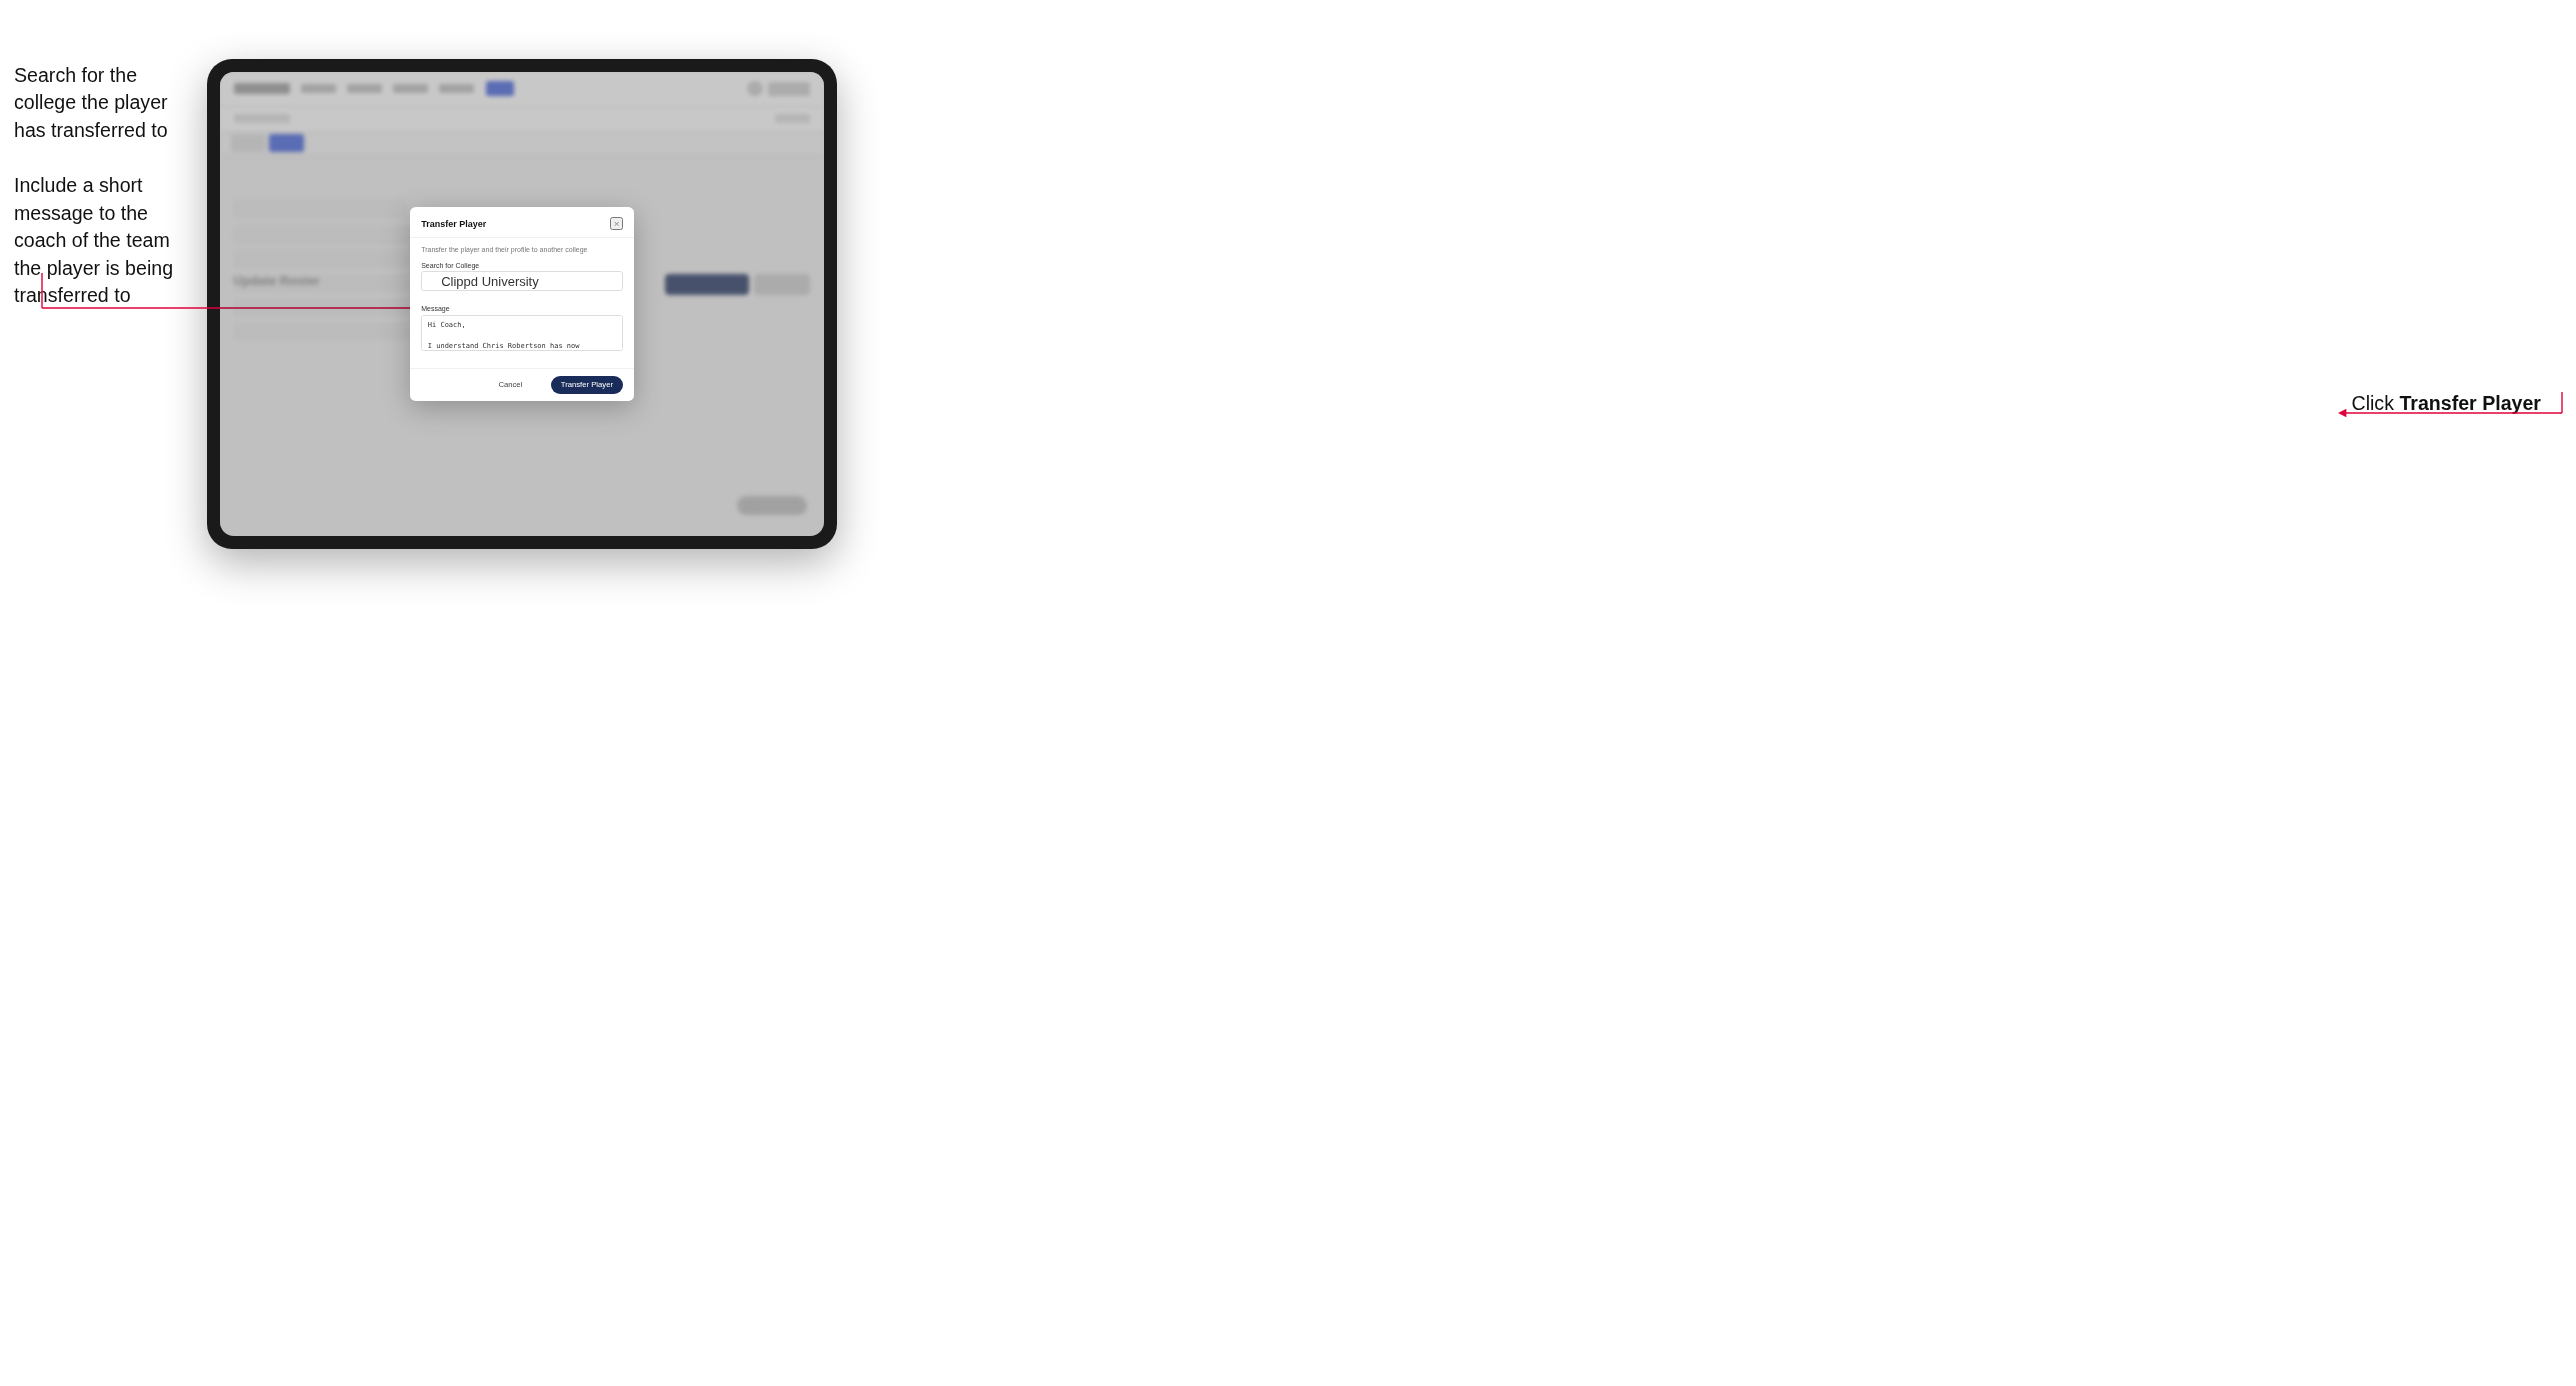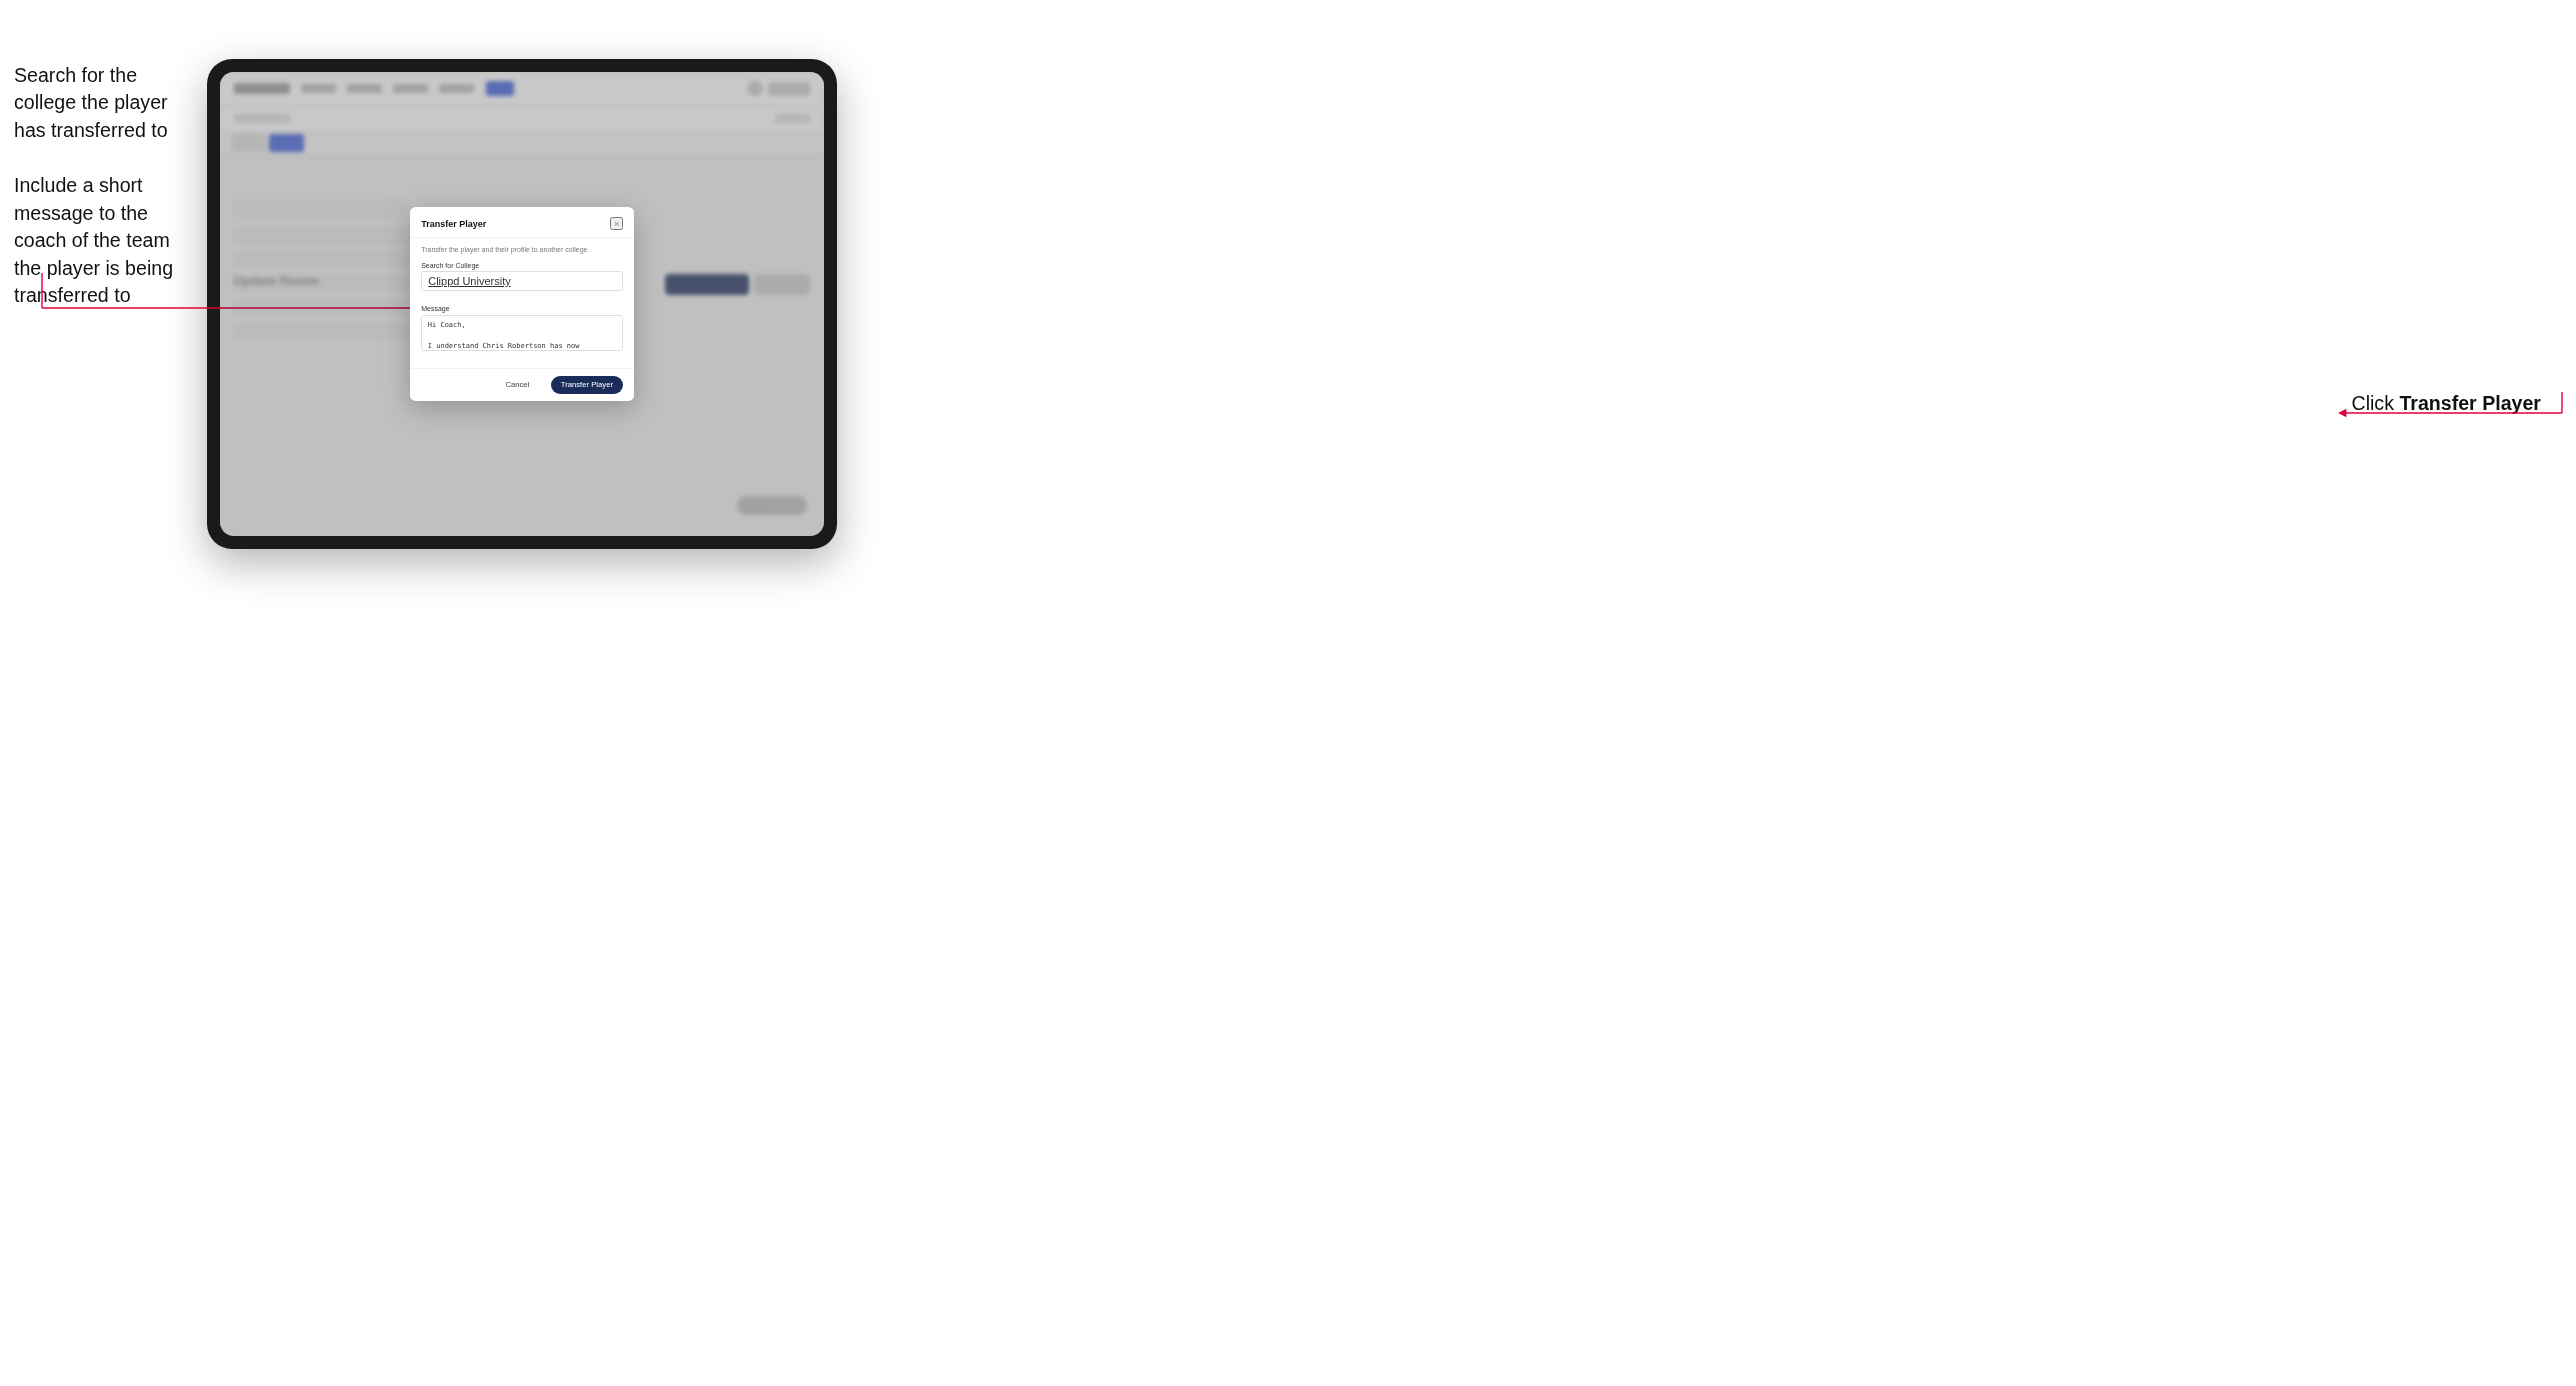--- a/index.html
+++ b/index.html
@@ -263,46 +263,45 @@
       font-weight: 500;
       color: #333;
       margin-bottom: 2.8px;
     }
 
     .form-input {
       width: 100%;
       height: 19.6px;
       border: 0.7px solid #ddd;
       border-radius: 2.8px;
-      padding: 0 6px;
-      font-size: 11px;
+      padding: 0 19px;
+      font-size: 13px;
       color: #333;
       margin-bottom: 7px;
       background: #fff;
-      text-decoration: underline;
     }
 
     .form-textarea {
       width: 100%;
       height: 36px;
       border: 0.7px solid #ddd;
       border-radius: 2.8px;
       padding: 4.2px 5.6px;
       font-size: 7px;
       color: #333;
       resize: none;
       background: #fff;
       line-height: 1.5;
     }
 
     .modal-footer {
       display: flex;
       align-items: center;
       justify-content: flex-end;
-      gap: 16px;
+      gap: 23px;
       padding: 7px 11.2px;
       border-top: 0.7px solid #f0f0f0;
     }
 
     .btn-cancel {
       background: none;
       border: none;
       font-size: 7.7px;
       color: #444;
       cursor: pointer;

